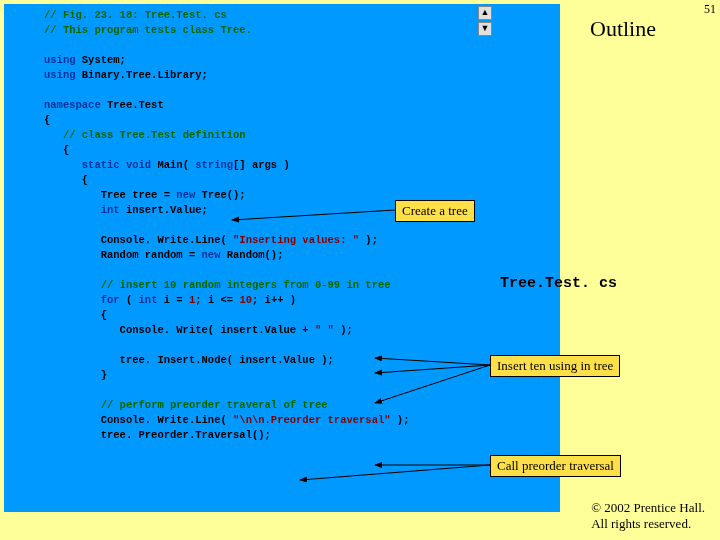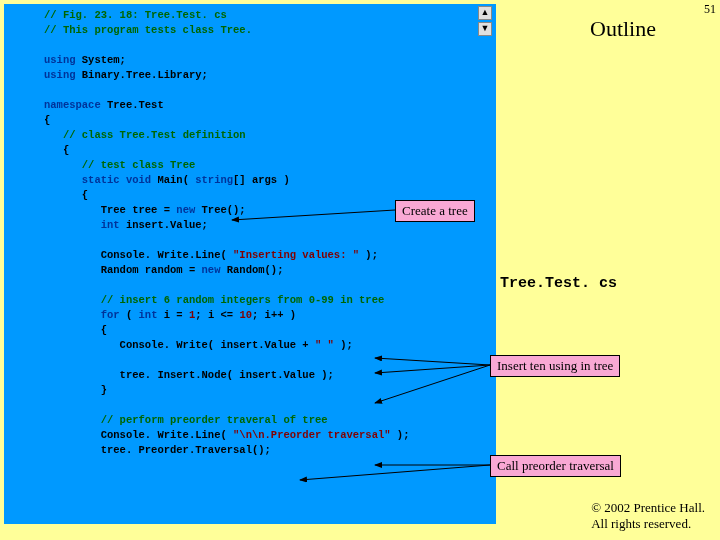--- a/index.html
+++ b/index.html
@@ -9,28 +9,28 @@
     background: #ffff99;
     width: 720px;
     height: 540px;
     position: relative;
     overflow: hidden;
   }
   .code-area {
     position: absolute;
     left: 4px;
     top: 4px;
-    width: 492px;
+    width: 556px;
     height: 500px;
     background: #0099ff;
     font-family: "Courier New", monospace;
     font-size: 10.5px;
     line-height: 15px;
     color: #000;
-    padding: 20px 0 0 0;
+    padding: 8px 0 0 0;
   }
   .gutter {
     position: absolute;
     left: 4px;
     top: 4px;
     width: 24px;
     height: 500px;
     background: #c0c0c0;
     font-family: "Courier New", monospace;
     font-size: 10.5px;
@@ -76,21 +76,21 @@
     font-size: 12px;
   }
   .copyright {
     position: absolute;
     right: 15px;
     bottom: 8px;
     font-size: 13px;
   }
   .callout {
     position: absolute;
-    background: #f9a8d4;
+    background: #fde047;
     border: 1px solid #000;
     font-size: 13px;
     padding: 2px 6px;
     white-space: nowrap;
   }
   .filename {
     position: absolute;
     left: 500px;
     top: 275px;
     font-family: Liberation Mono, monospace;
@@ -148,30 +148,29 @@
       <div class="ln"><span class="cm b">// Fig. 23. 18: Tree.Test. cs</span></div>
       <div class="ln"><span class="cm b">// This program tests class Tree.</span></div>
       <div class="ln">&nbsp;</div>
       <div class="ln"><span class="kw b">using </span><span class="b">System;</span></div>
       <div class="ln"><span class="kw b">using </span><span class="b">Binary.Tree.Library;</span></div>
       <div class="ln">&nbsp;</div>
       <div class="ln"><span class="kw b">namespace </span><span class="b">Tree.Test</span></div>
       <div class="ln"><span class="b">{</span></div>
       <div class="ln"><span class="">   </span><span class="cm b">// class Tree.Test definition</span></div>
       <div class="ln"><span class="b">   {</span></div>
-      <div class="ln"><span class="">      </span><span class="cm b">// test class Tree</span></div>
       <div class="ln"><span class="">      </span><span class="kw b">static void </span><span class="b">Main( </span><span class="kw b">string</span><span class="b">[] args )</span></div>
       <div class="ln"><span class="b">      {</span></div>
       <div class="ln"><span class="b">         Tree tree = </span><span class="kw b">new </span><span class="b">Tree();</span></div>
       <div class="ln"><span class="">         </span><span class="kw b">int </span><span class="b">insert.Value;</span></div>
       <div class="ln">&nbsp;</div>
       <div class="ln"><span class="b">         Console. Write.Line( </span><span class="str b">"Inserting values: " </span><span class="b">);</span></div>
       <div class="ln"><span class="b">         Random random = </span><span class="kw b">new </span><span class="b">Random();</span></div>
       <div class="ln">&nbsp;</div>
-      <div class="ln"><span class="">         </span><span class="cm b">// insert 6 random integers from 0-99 in tree</span></div>
+      <div class="ln"><span class="">         </span><span class="cm b">// insert 10 random integers from 0-99 in tree</span></div>
       <div class="ln"><span class="">         </span><span class="kw b">for </span><span class="b">( </span><span class="kw b">int </span><span class="b">i = </span><span class="num b">1</span><span class="b">; i &lt;= </span><span class="num b">10</span><span class="b">; i++ )</span></div>
       <div class="ln"><span class="b">         {</span></div>
       <div class="ln"><span class="b">            Console. Write( insert.Value + </span><span class="str b">" " </span><span class="b">);</span></div>
       <div class="ln">&nbsp;</div>
       <div class="ln"><span class="b">            tree. Insert.Node( insert.Value );</span></div>
       <div class="ln"><span class="b">         }</span></div>
       <div class="ln">&nbsp;</div>
       <div class="ln"><span class="">         </span><span class="cm b">// perform preorder traveral of tree</span></div>
       <div class="ln"><span class="b">         Console. Write.Line( </span><span class="str b">"\n\n.Preorder traversal" </span><span class="b">);</span></div>
       <div class="ln"><span class="b">         tree. Preorder.Traversal();</span></div>

